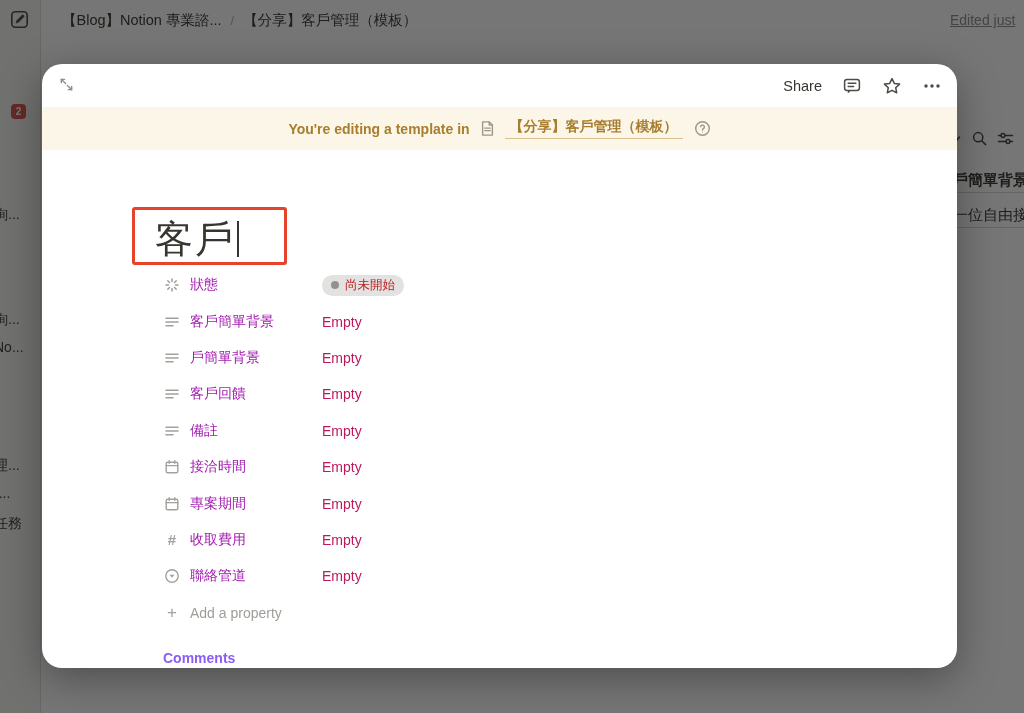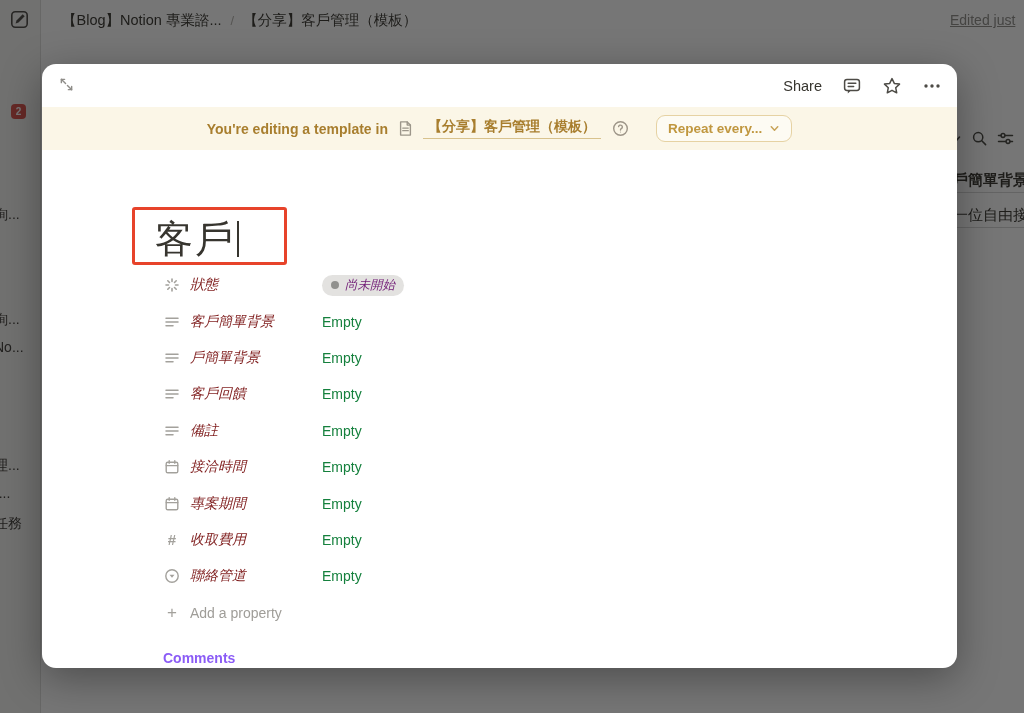--- a/index.html
+++ b/index.html
@@ -39,21 +39,21 @@
   .bg-line-1{position:absolute;left:953px;top:171px;font-size:15px;font-weight:600;color:#37352f;white-space:nowrap;}
   .bg-line-2{position:absolute;left:953px;top:206px;font-size:15px;color:#37352f;white-space:nowrap;}
   .bg-rule{position:absolute;left:948px;width:80px;border-top:1px solid rgba(0,0,0,0.16);}
   .bg-rule-1{top:192px;}
   .bg-rule-2{top:227px;}
 
   
   .overlay{position:absolute;inset:0;background:rgba(10,10,10,0.56);}
 
   
-  .modal{position:absolute;left:42px;top:64px;width:915px;height:604px;background:#fff;border-radius:14px;box-shadow:0 10px 40px rgba(0,0,0,0.35);}
+  .modal{position:absolute;left:42px;top:64px;width:915px;height:604px;background:#fff;border-radius:20px;box-shadow:0 10px 40px rgba(0,0,0,0.35);}
   .expand-btn{position:absolute;left:17px;top:13px;width:15px;height:15px;color:#8f8d89;cursor:pointer;}
   .expand-btn svg{width:100%;height:100%;}
   .modal-toolbar{position:absolute;top:9px;right:15px;height:26px;display:flex;align-items:center;gap:20px;}
   .share-btn{font-size:14.5px;color:#37352f;cursor:pointer;}
   .tb-icon{width:20px;height:20px;color:#4d4b46;cursor:pointer;}
   .tb-icon svg{width:100%;height:100%;}
 
   .banner{position:absolute;left:0;top:43px;right:0;height:43px;background:var(--banner-bg,#fbf6e7);display:flex;align-items:center;justify-content:center;gap:9px;}
   .banner-msg{font-size:14px;font-weight:600;color:var(--accent-amber,#a87e2e);}
   .banner-doc{width:17px;height:17px;color:#9c968a;}
@@ -67,26 +67,26 @@
 
   .red-box{position:absolute;left:90px;top:143px;width:155px;height:58px;border:3px solid var(--annotation-red,#e7432a);border-radius:3px;box-sizing:border-box;}
   .page-title{position:absolute;left:113px;top:150px;font-size:38px;font-weight:400;color:#37352f;letter-spacing:2px;white-space:nowrap;cursor:text;}
   .caret{display:inline-block;width:2px;height:36px;background:#37352f;vertical-align:-5px;margin-left:2px;}
 
   .props{position:absolute;left:121px;top:203px;width:520px;}
   .prop-row{height:36.4px;display:flex;align-items:center;cursor:pointer;}
   .prop-icon{width:18px;height:18px;margin-right:9px;color:#a3a19c;display:flex;align-items:center;justify-content:center;flex:none;}
   .prop-icon svg{width:16px;height:16px;}
   .prop-icon .hash{font-size:15px;font-weight:700;color:#a3a19c;line-height:1;}
-  .prop-label{width:132px;font-size:14px;color:#7f1d1d;flex:none;white-space:nowrap;font-style:italic;}
+  .prop-label{width:132px;font-size:14px;color:#a21caf;flex:none;white-space:nowrap;}
   .prop-value{font-size:14px;color:#37352f;}
-  .prop-value.empty{color:#15803d;}
+  .prop-value.empty{color:#be185d;}
   .pill{display:inline-flex;align-items:center;gap:6px;height:21px;padding:0 9px;border-radius:11px;background:var(--status-pill-bg,#e3e2e0);cursor:pointer;}
   .pill-dot{width:8px;height:8px;border-radius:50%;background:var(--status-dot,#91918e);}
-  .pill-text{font-size:12.5px;color:#701a75;font-style:italic;}
+  .pill-text{font-size:12.5px;color:#b91c1c;}
   .add-prop{height:36.4px;display:flex;align-items:center;color:#9f9d98;cursor:pointer;}
   .add-prop .plus{width:18px;margin-right:9px;font-size:17px;line-height:1;text-align:center;color:#a3a19c;}
   .add-prop-label{font-size:14px;}
   .comments{position:absolute;left:121px;top:586px;font-size:14px;font-weight:600;color:#8b5cf6;}
 </style>
 </head>
 <body>
 
 <div class="bg">
   <div class="topbar">
@@ -188,28 +188,20 @@
         </svg>
       </span>
     <span class="banner-link">【分享】客戶管理（模板）</span>
     <span class="banner-help">
         <svg viewBox="0 0 17 17" fill="none" stroke="currentColor" stroke-linecap="round" stroke-linejoin="round" stroke-width="1.4">
           <circle cx="8.5" cy="8.5" r="6.8"></circle>
           <path d="M6.6 6.6a1.9 1.9 0 1 1 2.7 2.1c-.6.3-.8.7-.8 1.3"></path>
           <circle cx="8.5" cy="12" r=".5" fill="currentColor" stroke="none"></circle>
         </svg>
       </span>
-    <span class="repeat-btn">
-      <span>Repeat every...</span>
-      <span class="repeat-chevron">
-          <svg viewBox="0 0 12 12" fill="none" stroke="currentColor" stroke-linecap="round" stroke-linejoin="round" stroke-width="1.6">
-            <path d="M2.5 4l3.5 4 3.5-4"></path>
-          </svg>
-        </span>
-    </span>
   </div>
 
   <div class="red-box"></div>
   <div class="page-title"><span>客戶</span><span class="caret"></span></div>
 
   <div class="props" id="props">
   <div class="prop-row">
     <span class="prop-icon">
           <svg viewBox="0 0 16 16" fill="none" stroke="currentColor" stroke-linecap="round" stroke-linejoin="round" stroke-width="1.6">
             <path d="M11.5 8h2.5M10.5 5.5l1.7-1.7M8 4.5V2M5.5 5.5L3.8 3.8M4.5 8H2M5.5 10.5l-1.7 1.7M8 11.5V14M10.5 10.5l1.7 1.7"></path>

